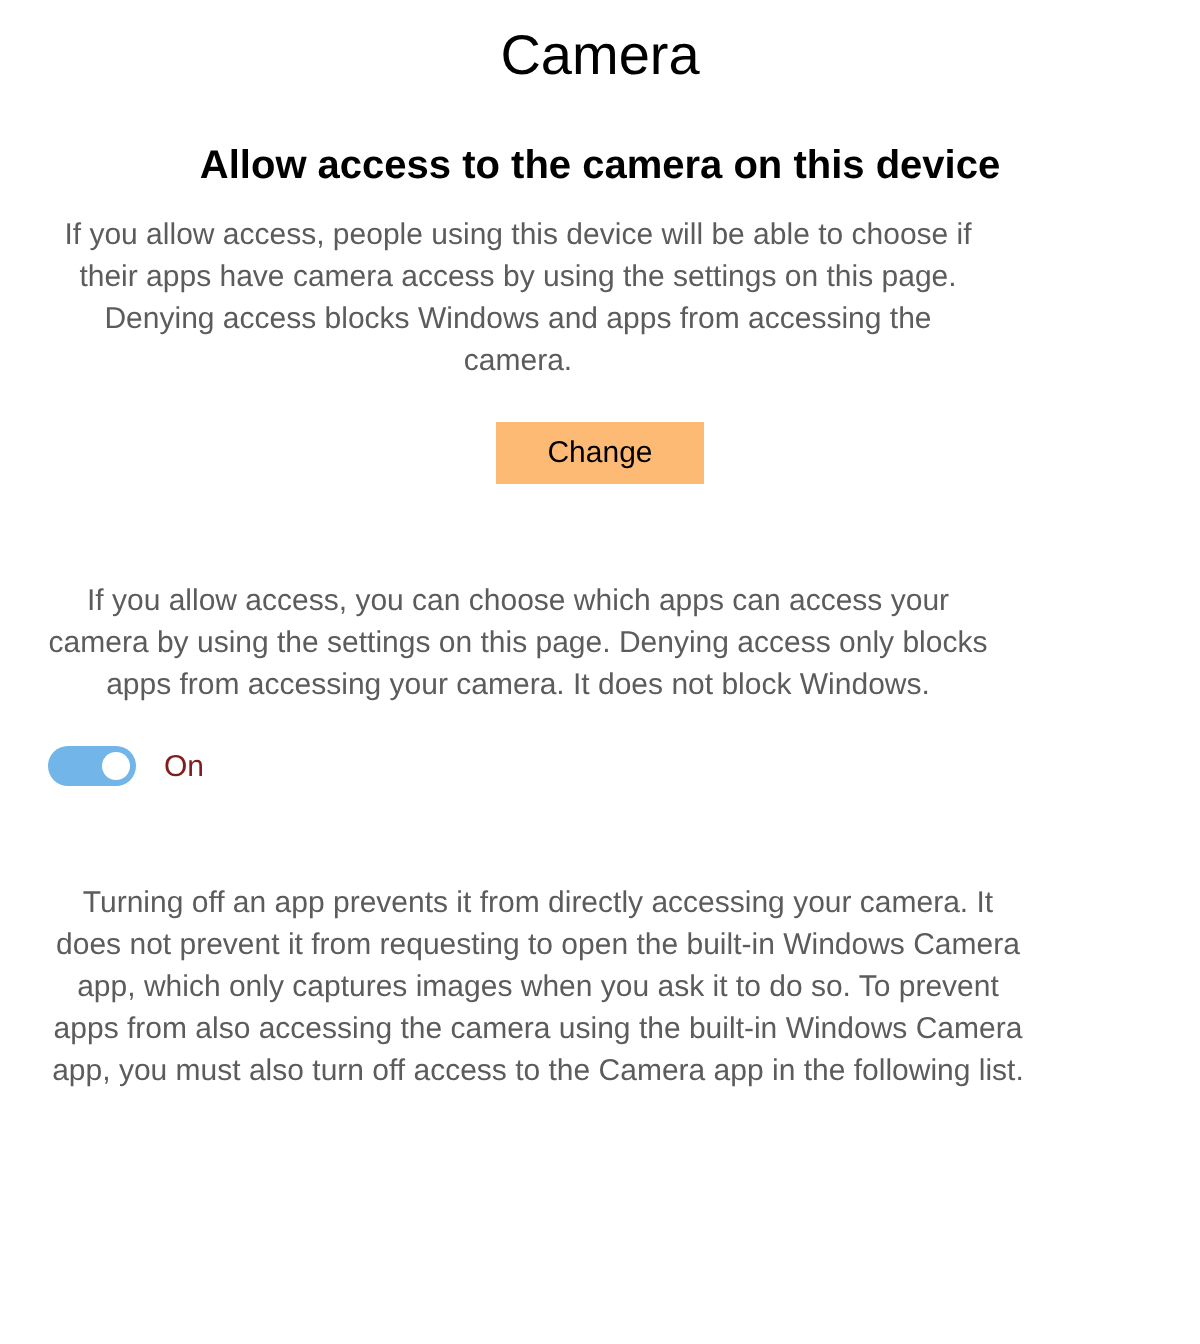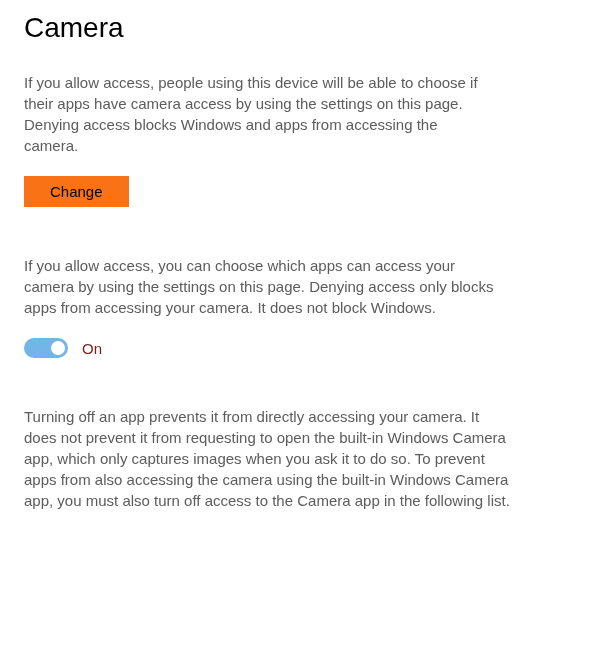--- a/index.html
+++ b/index.html
@@ -1,18 +1,19 @@
 <!DOCTYPE html>
 <html><head>
   <meta charset="utf-8">
   <style>
     * {
       margin: 0;
       padding: 0;
       box-sizing: border-box;
+      text-align: center;
     }
     body {
       font-family: "Segoe UI", -apple-system, sans-serif;
       background: #ffffff;
       color: #000000;
       width: 600px;
       padding: 12px 24px;
     }
     .page-title {
       font-size: 28px;
@@ -32,21 +33,21 @@
       color: #5c5c5c;
       margin-bottom: 20px;
       max-width: 470px;
     }
     .status-label {
       font-size: 15px;
       color: #000;
       margin-bottom: 12px;
     }
     .btn {
-      background: #f97316;
+      background: #fdba74;
       border: none;
       padding: 7px 26px;
       font-size: 15px;
       font-family: inherit;
       cursor: pointer;
       color: #000;
     }
     .section {
       margin-bottom: 48px;
     }
@@ -76,20 +77,21 @@
       font-size: 15px;
       color: #7f1d1d;
     }
   </style>
 </head>
 <body>
 
 <h1 class="page-title">Camera</h1>
 
 <div class="section">
+  <h2 class="section-title">Allow access to the camera on this device</h2>
   <p class="section-description">If you allow access, people using this device will be able to choose if their apps have camera access by using the settings on this page. Denying access blocks Windows and apps from accessing the camera.</p>
   <button class="btn">Change</button>
 </div>
 
 <div class="section">
   <p class="section-description">If you allow access, you can choose which apps can access your camera by using the settings on this page. Denying access only blocks apps from accessing your camera. It does not block Windows.</p>
   <div class="toggle-row">
     <div class="toggle">
       <div class="toggle-knob"></div>
     </div>

